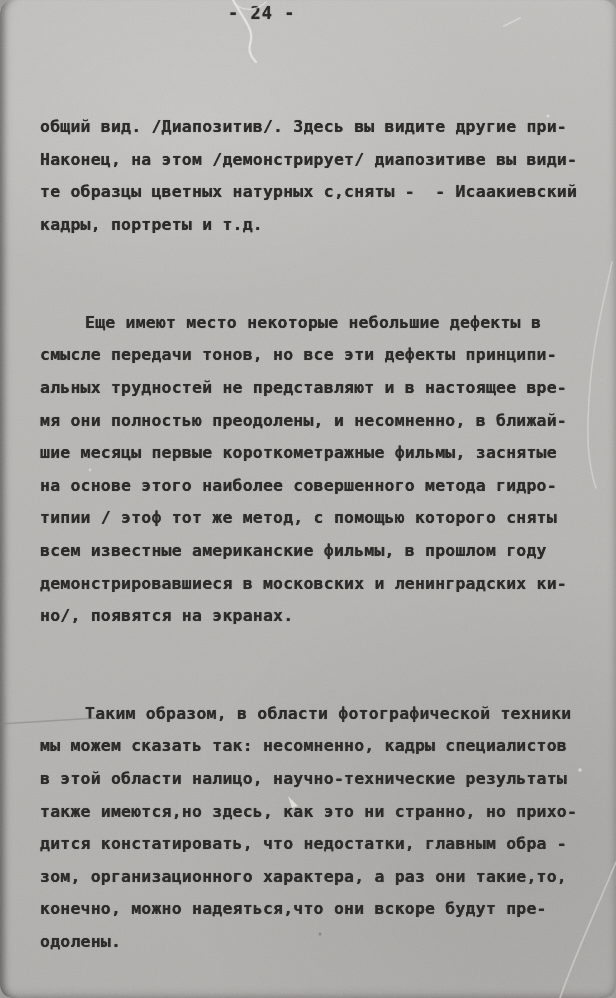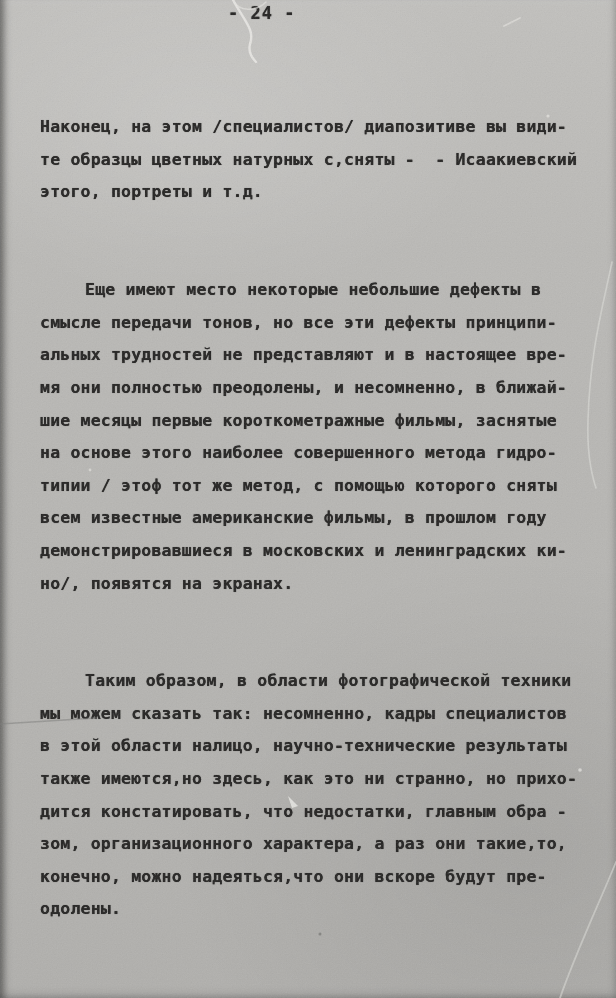--- a/index.html
+++ b/index.html
@@ -18,20 +18,21 @@
       radial-gradient(ellipse 420px 260px at 32% 12%, rgba(255,255,255,0.14), rgba(255,255,255,0) 70%),
       radial-gradient(ellipse 500px 420px at 85% 85%, rgba(0,0,0,0.07), rgba(0,0,0,0) 70%),
       linear-gradient(to bottom, #c1c0bd 0%, #bab9b6 25%, #b6b5b2 60%, #b0afac 100%);
     box-shadow:
       inset 9px 0 7px -5px rgba(35,35,33,0.55),
       inset -5px 0 7px -4px rgba(70,70,68,0.35),
       inset 0 -7px 9px -5px rgba(70,70,68,0.35),
       inset 0 4px 6px -4px rgba(255,255,255,0.35);
     font-family: "DejaVu Sans Mono", "Liberation Mono", monospace;
     color: #232221;
+    border-radius: 13px;
   }
   .page-number {
     position: absolute;
     top: 3px;
     left: 228px;
     font-size: 17px;
     font-weight: bold;
     letter-spacing: 1px;
     text-shadow: 0 0 1px rgba(25,25,25,0.7);
   }
@@ -57,21 +58,21 @@
   .grain { opacity: 0.13; }
 </style>
 </head>
 <body>
 
 <div class="page">
 
   <div class="page-number">- 24 -</div>
 
   <div class="text-block">
-    <div><div class="line">Наконец, на этом /специалистов/ диапозитиве вы види-</div><div class="line">те образцы цветных натурных с,сняты -  - Исаакиевский</div><div class="line">этого, портреты и т.д.</div></div>
+    <div><div class="line">общий вид. /Диапозитив/. Здесь вы видите другие при-</div><div class="line">Наконец, на этом /демонстрирует/ диапозитиве вы види-</div><div class="line">те образцы цветных натурных с,сняты -  - Исаакиевский</div><div class="line">кадры, портреты и т.д.</div></div>
     <div><div class="line indent">Еще имеют место некоторые небольшие дефекты в</div><div class="line">смысле передачи тонов, но все эти дефекты принципи-</div><div class="line">альных трудностей не представляют и в настоящее вре-</div><div class="line">мя они полностью преодолены, и несомненно, в ближай-</div><div class="line">шие месяцы первые короткометражные фильмы, заснятые</div><div class="line">на основе этого наиболее совершенного метода гидро-</div><div class="line">типии / этоф тот же метод, с помощью которого сняты</div><div class="line">всем известные американские фильмы, в прошлом году</div><div class="line">демонстрировавшиеся в московских и ленинградских ки-</div><div class="line">но/, появятся на экранах.</div></div>
     <div><div class="line indent">Таким образом, в области фотографической техники</div><div class="line">мы можем сказать так: несомненно, кадры специалистов</div><div class="line">в этой области налицо, научно-технические результаты</div><div class="line">также имеются,но здесь, как это ни странно, но прихо-</div><div class="line">дится констатировать, что недостатки, главным обра -</div><div class="line">зом, организационного характера, а раз они такие,то,</div><div class="line">конечно, можно надеяться,что они вскоре будут пре-</div><div class="line">одолены.</div></div>
     
     
   </div>
 
   <svg class="marks" width="616" height="998" viewBox="0 0 616 998">
 
     <path d="M233,0 C245,22 255,30 250,44 C248,52 252,58 256,62" fill="none" stroke="#e9e8e4" stroke-width="2.4" stroke-linecap="round" opacity="0.9"></path>
     <path d="M233,0 C240,14 258,10 266,2" fill="none" stroke="#e4e3df" stroke-width="1.6" stroke-linecap="round" opacity="0.7"></path>

